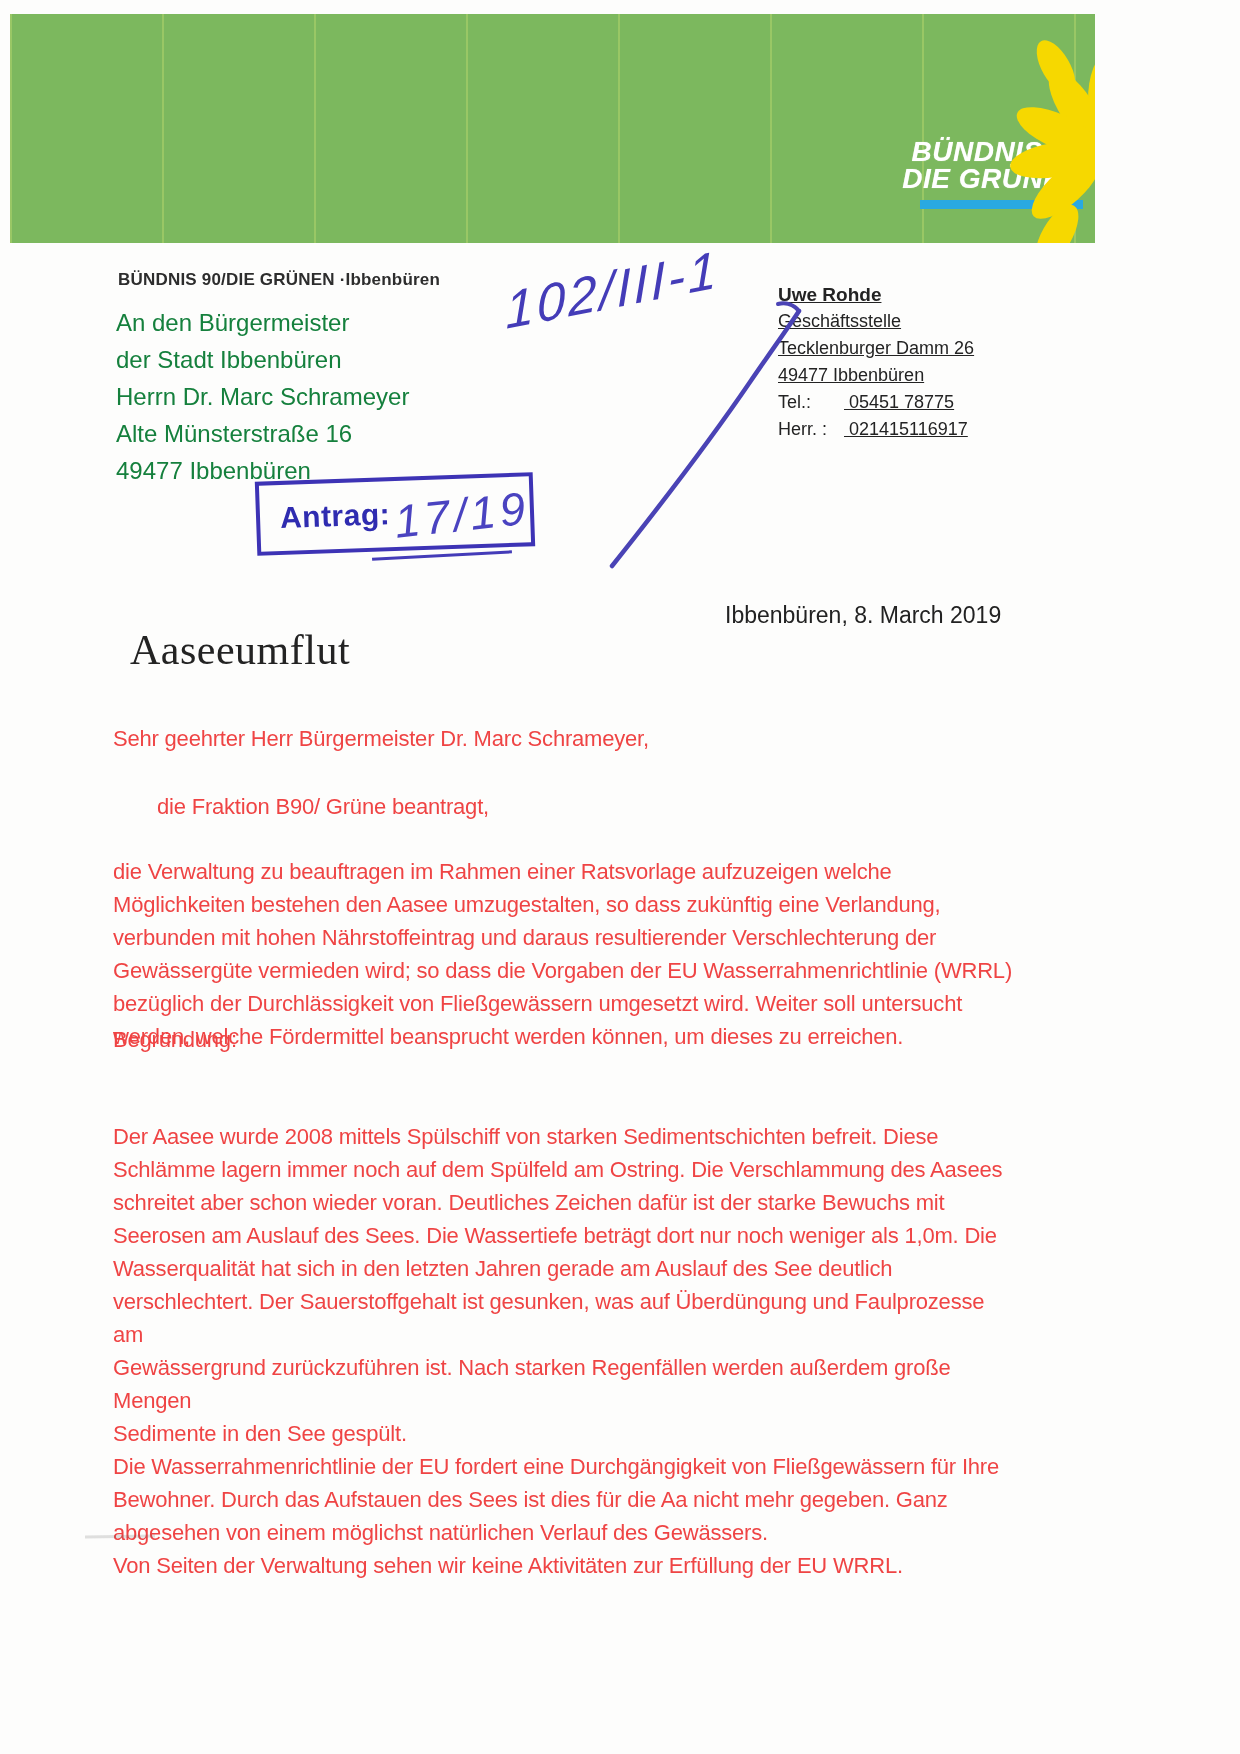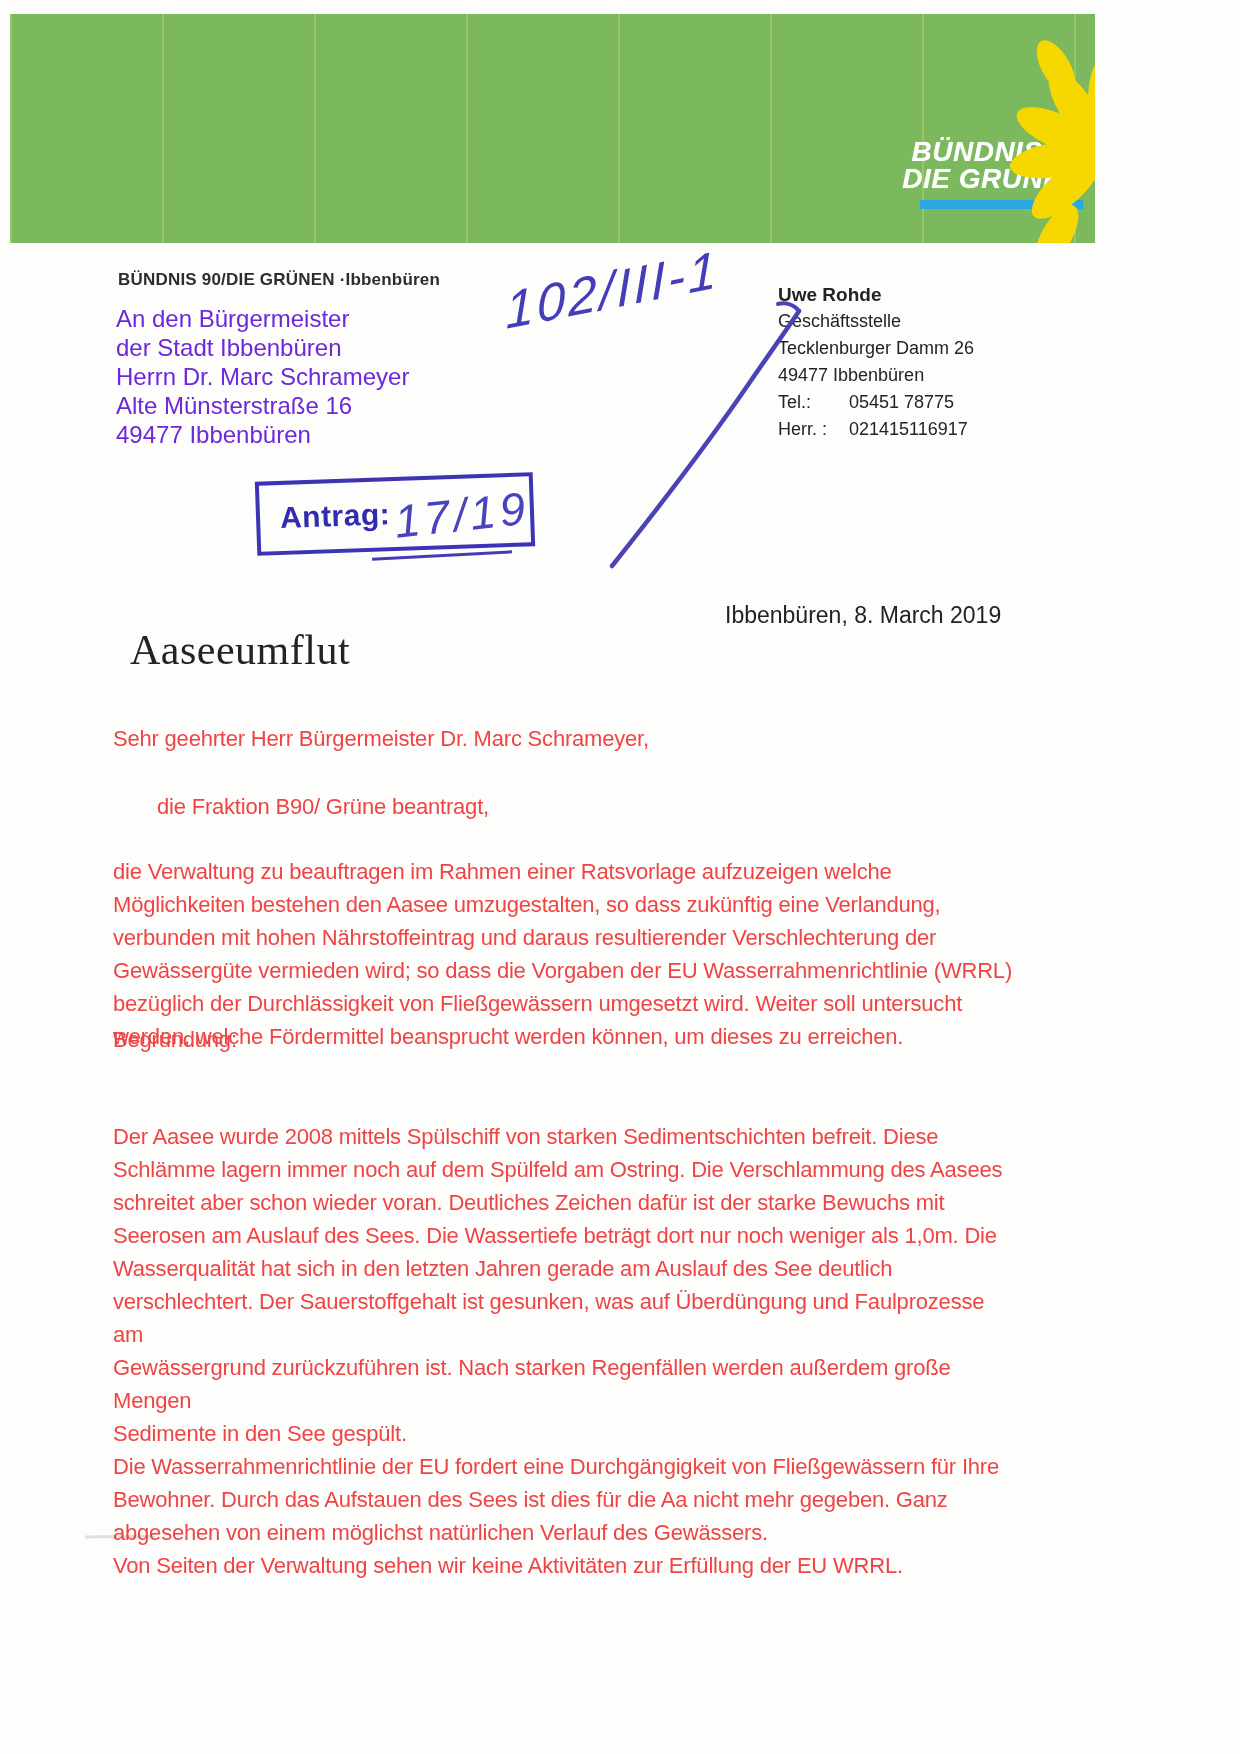--- a/index.html
+++ b/index.html
@@ -18,22 +18,22 @@
   .logo-text{
     right:12px;top:124px;text-align:right;color:#ffffff;
     font-style:italic;font-weight:bold;font-size:28px;line-height:27px;
     letter-spacing:.5px;white-space:nowrap;text-shadow:0 0 1px rgba(255,255,255,.6);
   }
   .logo-bar{left:910px;top:186px;width:163px;height:9px;background:#29a9e1;}
   .sunflower{right:0;top:0;}
 
   
   .sender-line{left:118px;top:270px;font-size:17px;color:#2d2d2d;letter-spacing:.2px;font-weight:bold;}
-  .recipient{left:116px;top:304px;font-size:24px;line-height:29px;white-space:pre-line;color:#6d28d9;}
-  .contact{left:778px;top:281px;font-size:18px;line-height:27px;color:#232323;}
+  .recipient{left:116px;top:304px;font-size:24px;line-height:37px;white-space:pre-line;color:#15803d;}
+  .contact{left:778px;top:281px;font-size:18px;line-height:27px;color:#232323;text-decoration:underline;}
   .contact .name{font-weight:bold;font-size:19px;}
   .contact .lbl{display:inline-block;min-width:66px;}
 
   
   .ink{color:#443cb8;}
   .file-number{
     left:505px;top:280px;font-size:52px;letter-spacing:3px;font-style:italic;
     transform:rotate(-11deg) skewX(-10deg);transform-origin:left top;white-space:nowrap;
   }
   .swoosh-svg{left:0;top:0;pointer-events:none;}

